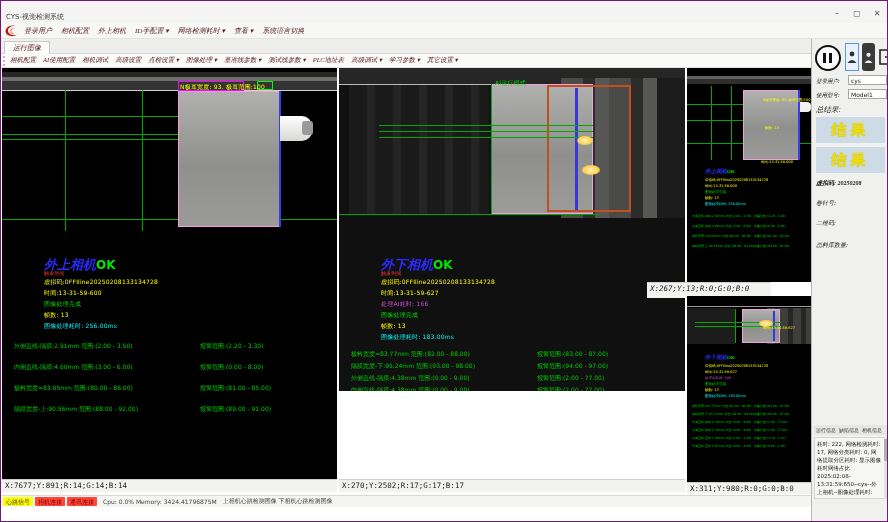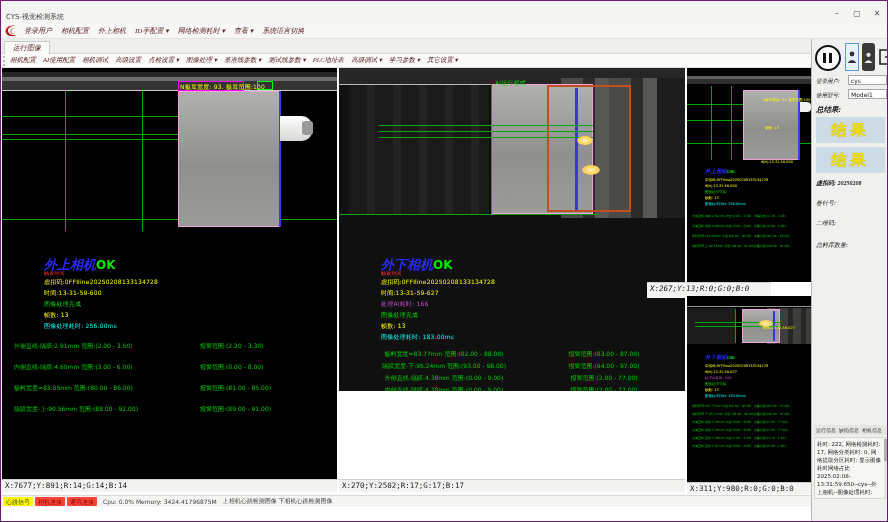--- a/index.html
+++ b/index.html
@@ -161,21 +161,21 @@
         <span class="ml">极料宽度=83.05mm 范围:(80.00 - 86.00)</span>
         <span class="mr">报警范围:(81.00 - 85.00)</span>
       </div>
     <div class="mrow" style="top:337px;">
         <span class="ml">隔膜宽度-上:90.56mm 范围:(88.00 - 92.00)</span>
         <span class="mr">报警范围:(89.00 - 91.00)</span>
       </div>
   </div>
   <div class="vstatus" style="left:1px; top:478px; width:335px; height:13px;">X:7677;Y:891;R:14;G:14;B:14</div>
 
-  <div class="view" style="left:338px; top:67px; width:346px; height:323px; background:#101010;text-align:center;">
+  <div class="view" style="left:338px; top:67px; width:346px; height:323px; background:#101010;">
     <div class="band" style="top:0; width:346px; height:16px; background:#262626;"></div>
     <div class="band" style="top:16px; width:346px; height:1px; background:#b9b9b9;"></div>
     <div style="position:absolute; left:10px; top:17px; width:140px; height:130px; background:repeating-linear-gradient(90deg,#1a1a1a 0 18px,#242424 18px 26px);"></div>
     <div style="position:absolute; left:222px; top:10px; width:124px; height:140px; background:repeating-linear-gradient(90deg,#4a4a48 0 22px,#2c2c2a 22px 34px,#565654 34px 48px);"></div>
     <div style="position:absolute; left:318px; top:10px; width:28px; height:140px; background:#1c1c1c;"></div>
 
     <div class="electrode" style="left:152px; top:16px; width:102px; height:130px;"></div>
     <div class="ov-box" style="left:208px; top:17px; width:84px; height:127px; border-color:#c05020; border-width:2px;"></div>
     <div class="blue-edge" style="left:236px; top:20px; width:3px; height:122px; background:#3838d8;"></div>
 
@@ -341,21 +341,21 @@
         <path d="M1 1 h8 v14 h-8 z" fill="none" stroke="#222" stroke-width="1.6"></path>
         <path d="M6 8 h6 M10 5.5 L12.5 8 L10 10.5" fill="none" stroke="#222" stroke-width="1.4"></path>
       </svg>
     </div>
 
     <span class="rp-label" style="left:4px; top:39px;">登录用户:</span>
     <div class="rp-input" style="left:36px; top:36px; width:39px;">cys</div>
     <span class="rp-label" style="left:4px; top:53px;">使用型号:</span>
     <div class="rp-input" style="left:36px; top:50px; width:39px;">Model1</div>
 
-    <span class="rp-label" style="left:4px; top:66px; font-size:7.5px; font-weight:bold;">总结果:</span>
+    <span class="rp-label" style="left:4px; top:66px; font-size:7.5px; font-weight:normal;">总结果:</span>
 
     <div class="result-box" style="top:78px;">
       <span class="result-text">结果</span>
     </div>
     <div class="result-box" style="top:108px;">
       <span class="result-text">结果</span>
     </div>
 
     <span class="rp-label" style="left:4px; top:140px; font-size:6px; font-weight:bold;">虚拟码: 20250208</span>
     <span class="rp-label" style="left:4px; top:160px; font-size:6px;">卷针号:</span>

